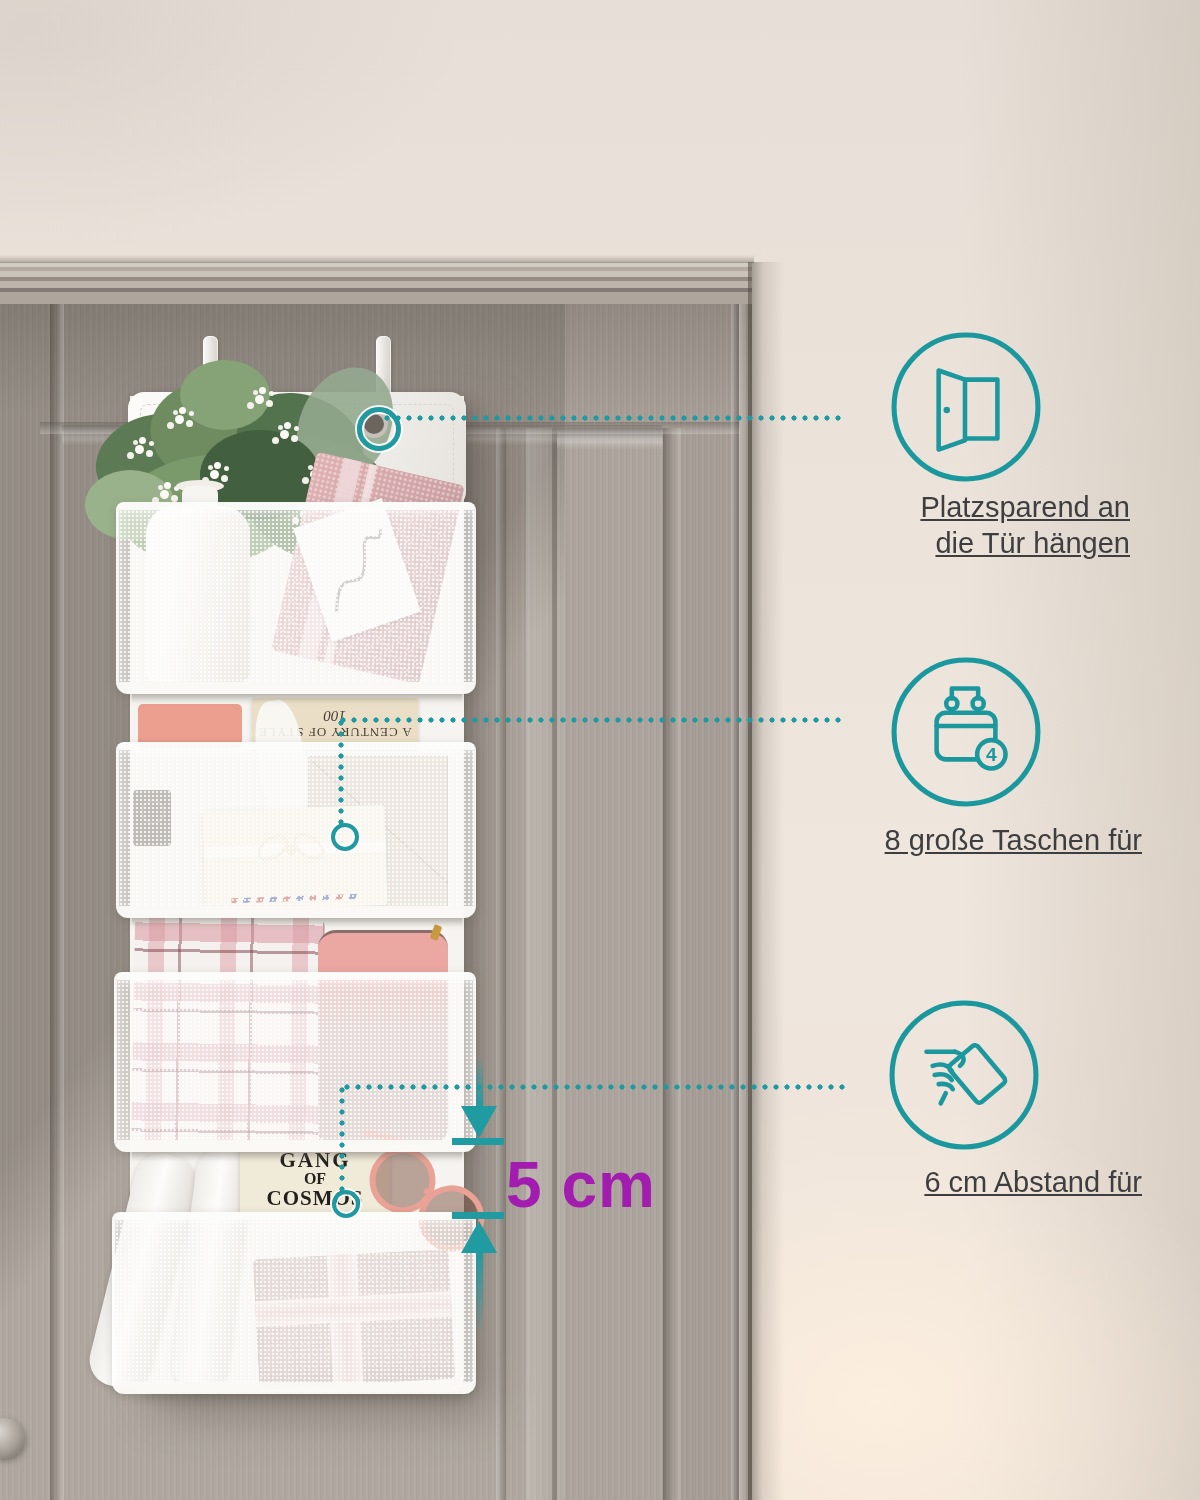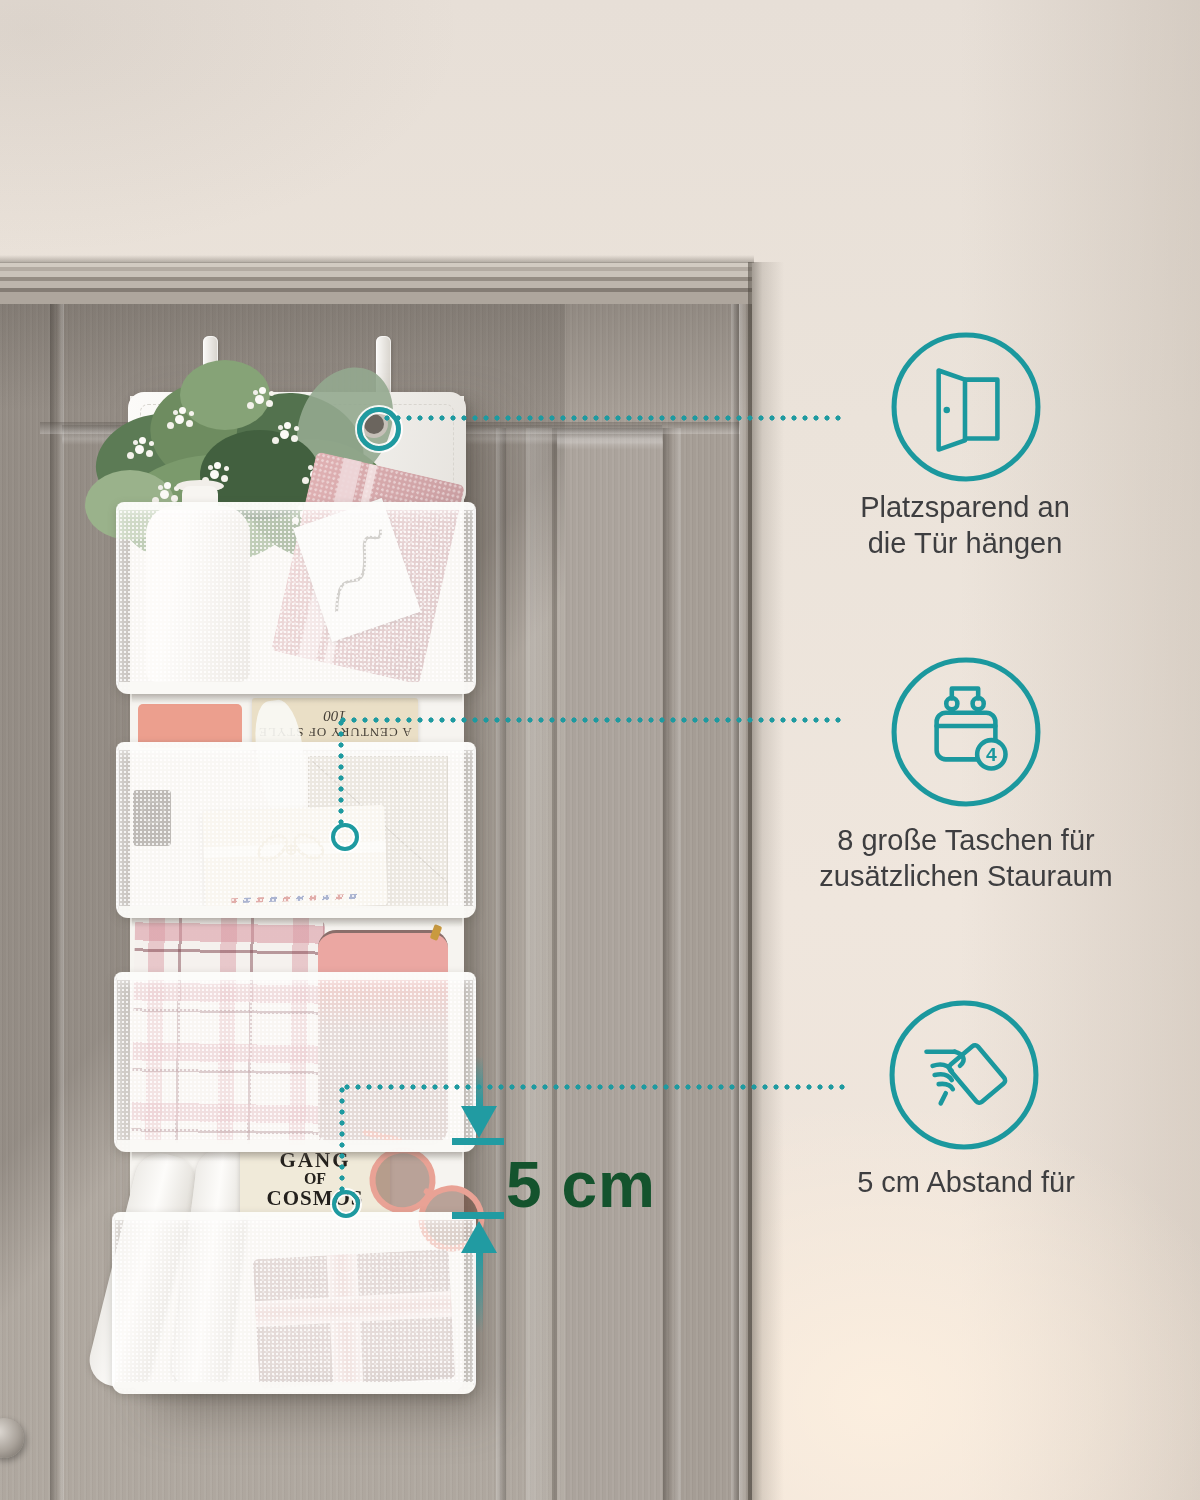--- a/index.html
+++ b/index.html
@@ -160,27 +160,27 @@
       background:linear-gradient(to bottom,#f3e8e6,#e4c7c4 50%,#f3e8e6);}
 
   
   .dot-h{height:6px;z-index:7;background-image:radial-gradient(circle at 3px 3px,#1e9aa0 2.3px,rgba(30,154,160,0) 2.9px);
       background-size:11px 6px;background-repeat:repeat-x;}
   .dot-v{width:6px;z-index:7;background-image:radial-gradient(circle at 3px 3px,#1e9aa0 2.3px,rgba(30,154,160,0) 2.9px);
       background-size:6px 11px;background-repeat:repeat-y;}
   .tick{width:52px;height:7px;background:#219ba2;z-index:8;}
   .shaft{width:7px;z-index:8;}
   .tri{width:0;height:0;z-index:8;}
-  .measure-label{left:506px;top:1148px;z-index:8;color:#14532d;font-size:64px;font-weight:700;letter-spacing:1px;}
+  .measure-label{left:506px;top:1148px;z-index:8;color:#a21caf;font-size:64px;font-weight:700;letter-spacing:1px;}
 
   
   .title{left:112px;top:76px;font-size:64px;font-weight:700;color:#39393b;letter-spacing:0;z-index:9;white-space:nowrap;}
   .subtitle{left:112px;top:164px;font-size:34px;color:#403f41;z-index:9;white-space:nowrap;}
   .feature-icon{z-index:9;}
-  .feature-text{z-index:9;text-align:center;font-size:29px;line-height:36px;color:#3e3e40;}
+  .feature-text{z-index:9;text-align:right;font-size:29px;line-height:36px;color:#3e3e40;text-decoration:underline;}
 </style>
 </head>
 <body>
 
 <div class="stage">
 
   <div class="abs wall"></div>
 
   <div class="abs door">
     <div class="grain"></div>
@@ -333,34 +333,33 @@
         <path d="M61 42 V32 H87 V42"></path>
         <circle cx="61" cy="47" r="5.5"></circle>
         <circle cx="87" cy="47" r="5.5"></circle>
         <circle cx="100" cy="97" r="14" fill="#ebe4db"></circle>
       </g>
       <text x="100" y="104" text-anchor="middle" font-size="19" font-weight="bold" fill="#1b989e" font-family="Liberation Sans, sans-serif">4</text>
     </svg>
   </div>
   <div class="abs feature-text" style="left:790px;top:822px;width:352px">
     <div>8 große Taschen für</div>
-    <div>zusätzlichen Stauraum</div>
   </div>
 
   <div class="abs feature-icon" style="left:888px;top:999px">
     <svg width="152" height="152" viewBox="0 0 150 150">
       <g fill="none" stroke="#1b989e" stroke-width="4.5" stroke-linecap="round" stroke-linejoin="round">
         <circle cx="75" cy="75" r="71" stroke-width="5"></circle>
         <rect x="70" y="50" width="36" height="48" rx="4" transform="rotate(-40 88 74)"></rect>
         <path d="M38 52 H66"></path>
         <path d="M66 52 c8 2 12 8 5 14"></path>
         <path d="M44 66 c9 -3 15 -1 19 5"></path>
         <path d="M46 75 c9 -2 14 0 17 5"></path>
         <path d="M50 84 c8 -1 12 1 14 5"></path>
         <path d="M57 93 l-5 10"></path>
       </g>
     </svg>
   </div>
   <div class="abs feature-text" style="left:790px;top:1164px;width:352px">
-    <div>5 cm Abstand für</div>
+    <div>6 cm Abstand für</div>
   </div>
 
 </div>
 
 </body></html>

